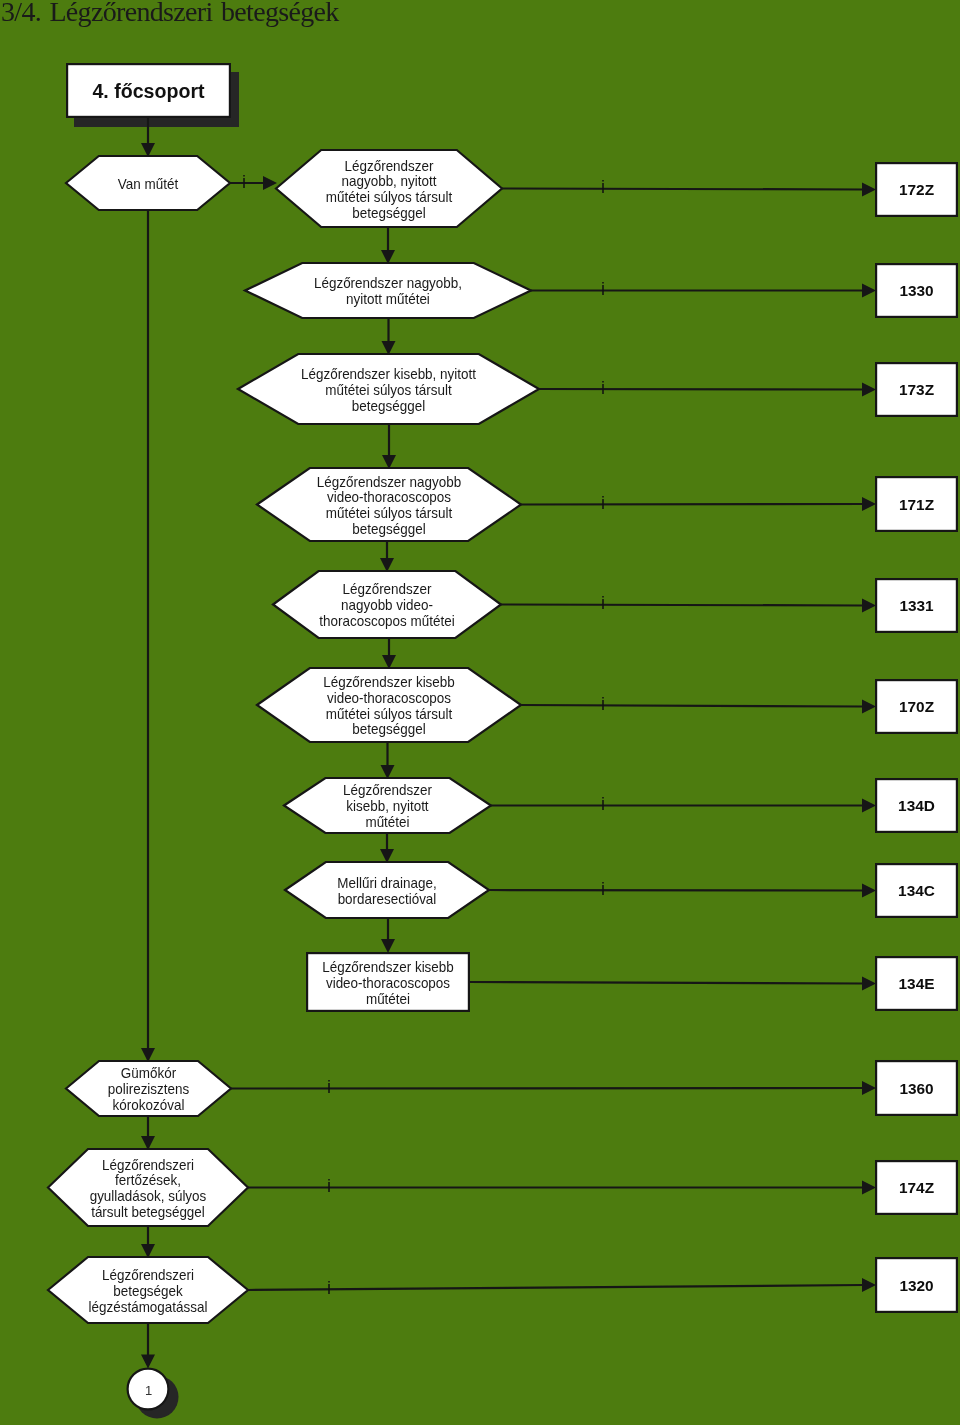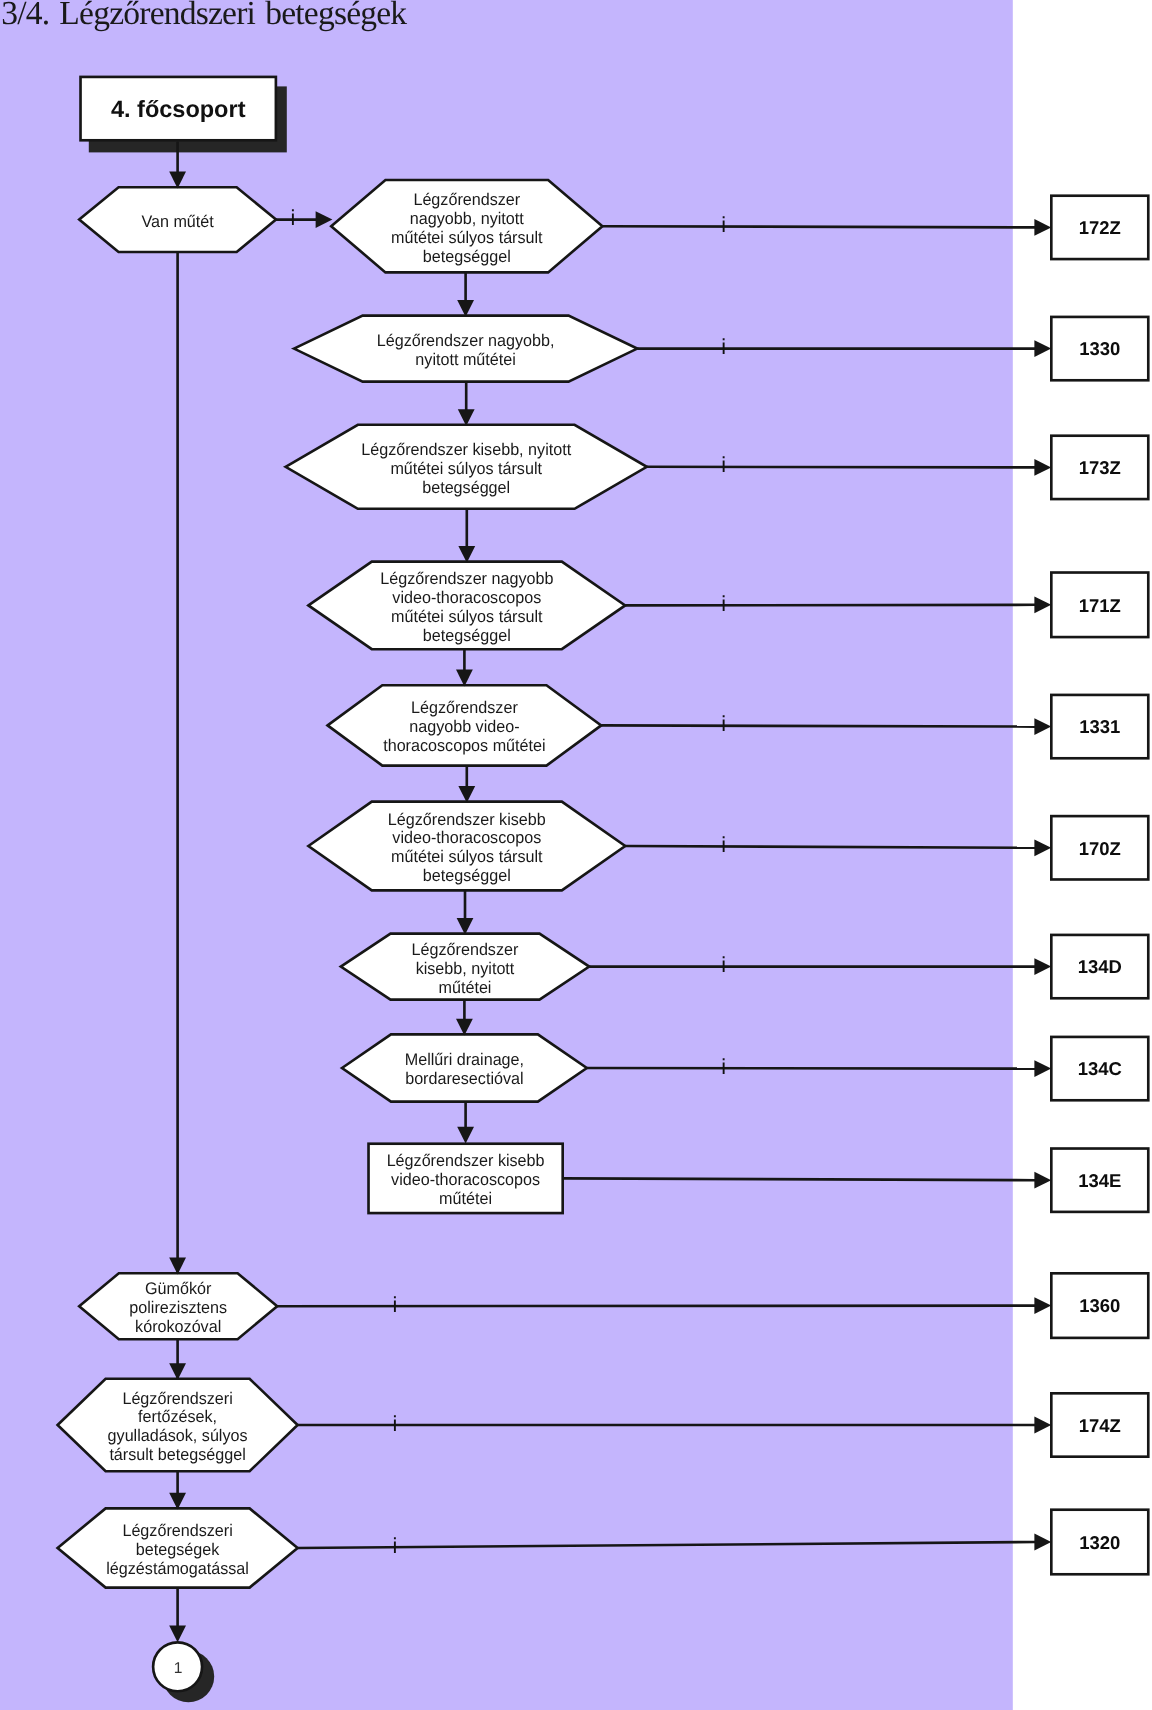--- a/index.html
+++ b/index.html
@@ -1,20 +1,20 @@
 <!DOCTYPE html>
 <html><head>
 <meta charset="utf-8">
 <title>3/4. Légzőrendszeri betegségek</title>
 <style>
   html,body{margin:0;padding:0;background:#ffffff;}
   body{width:960px;height:1425px;position:relative;overflow:hidden;
        font-family:"Liberation Sans", sans-serif;
        -webkit-font-smoothing:antialiased;font-smooth:never;text-rendering:optimizeLegibility;}
-  #page{position:relative;width:844px;height:1425px;background:#c4b5fd;transform:translateZ(0);}
+  #page{position:relative;width:960px;height:1425px;background:#4d7c0f;transform:translateZ(0);}
   #page-title{position:absolute;left:1px;top:-4px;font-family:"Liberation Serif", serif;
        font-size:28px;font-weight:400;color:#1a1a1a;white-space:nowrap;letter-spacing:-0.67px;word-spacing:2px;}
   #diagram{position:absolute;left:0;top:0;width:960px;height:1425px;}
   #diagram text{-webkit-font-smoothing:antialiased;}
   .shape-text{font-family:"Liberation Sans", sans-serif;font-size:14px;fill:#1a1a1a;}
   .code-text{font-family:"Liberation Sans", sans-serif;font-size:15.4px;font-weight:bold;fill:#0d0d0d;}
   .edge-label{font-family:"Liberation Sans", sans-serif;font-size:18px;fill:#111111;}
   .start-text{font-family:"Liberation Sans", sans-serif;font-size:19.6px;font-weight:bold;fill:#111111;}
   .marker-text{font-family:"Liberation Sans", sans-serif;font-size:13px;fill:#333333;}
 </style>

